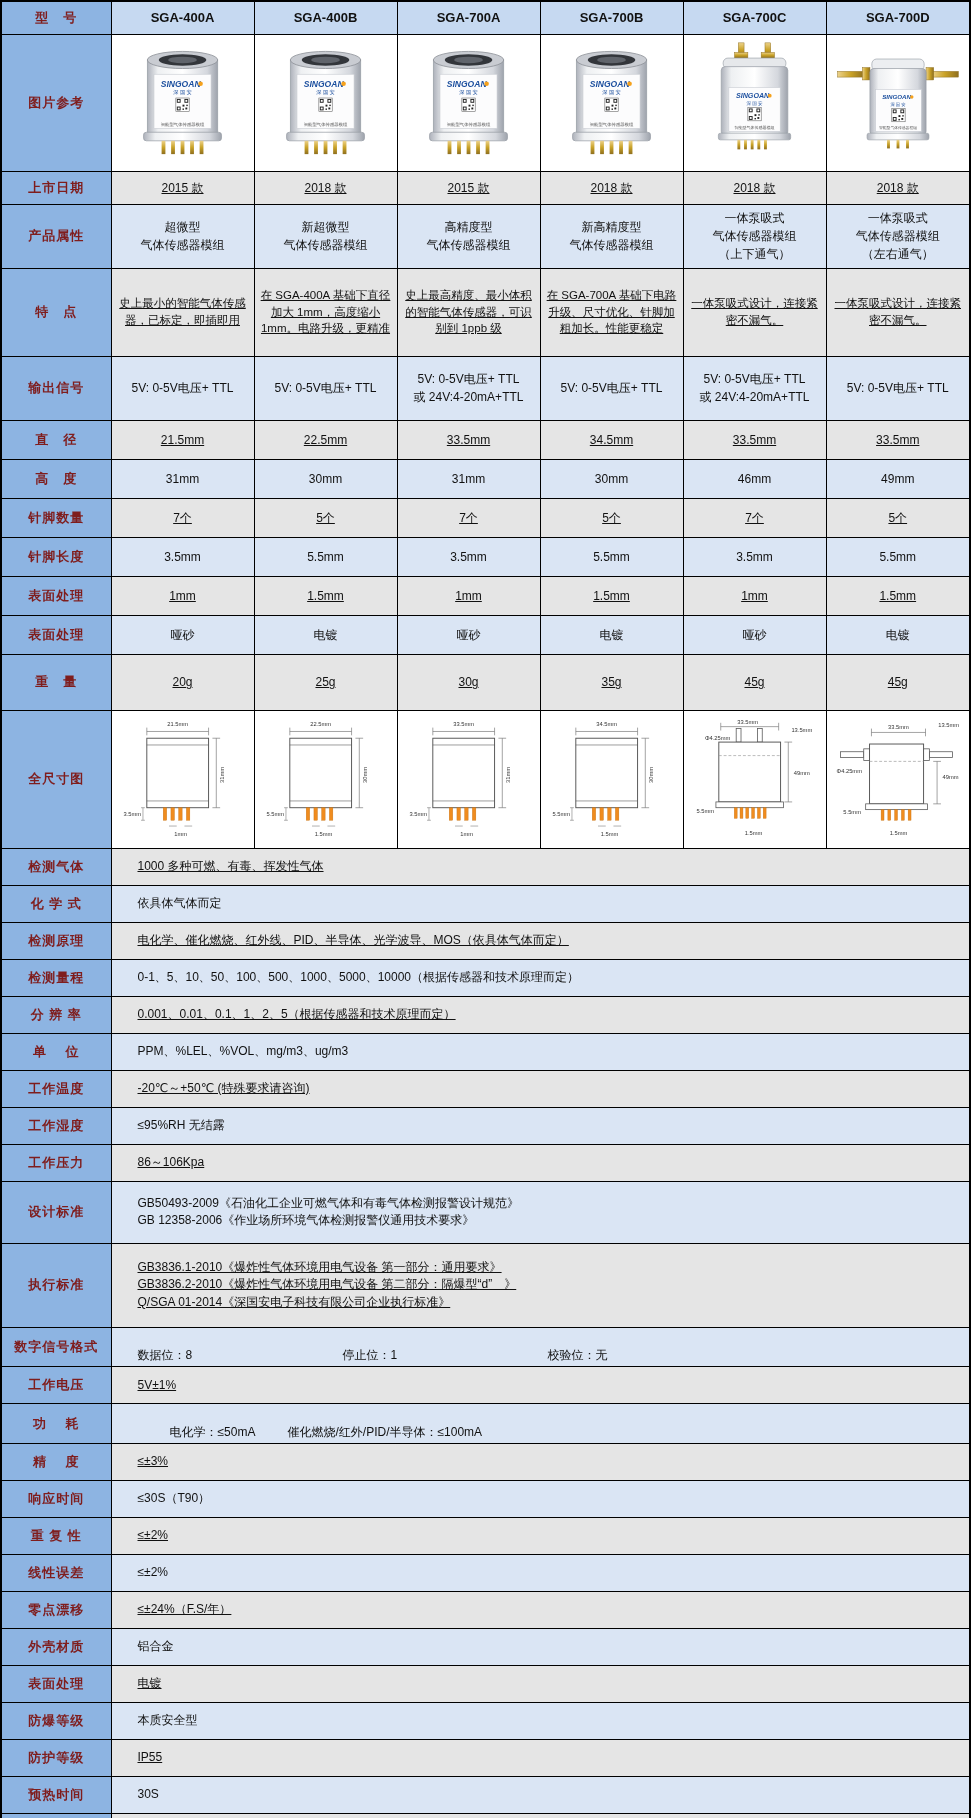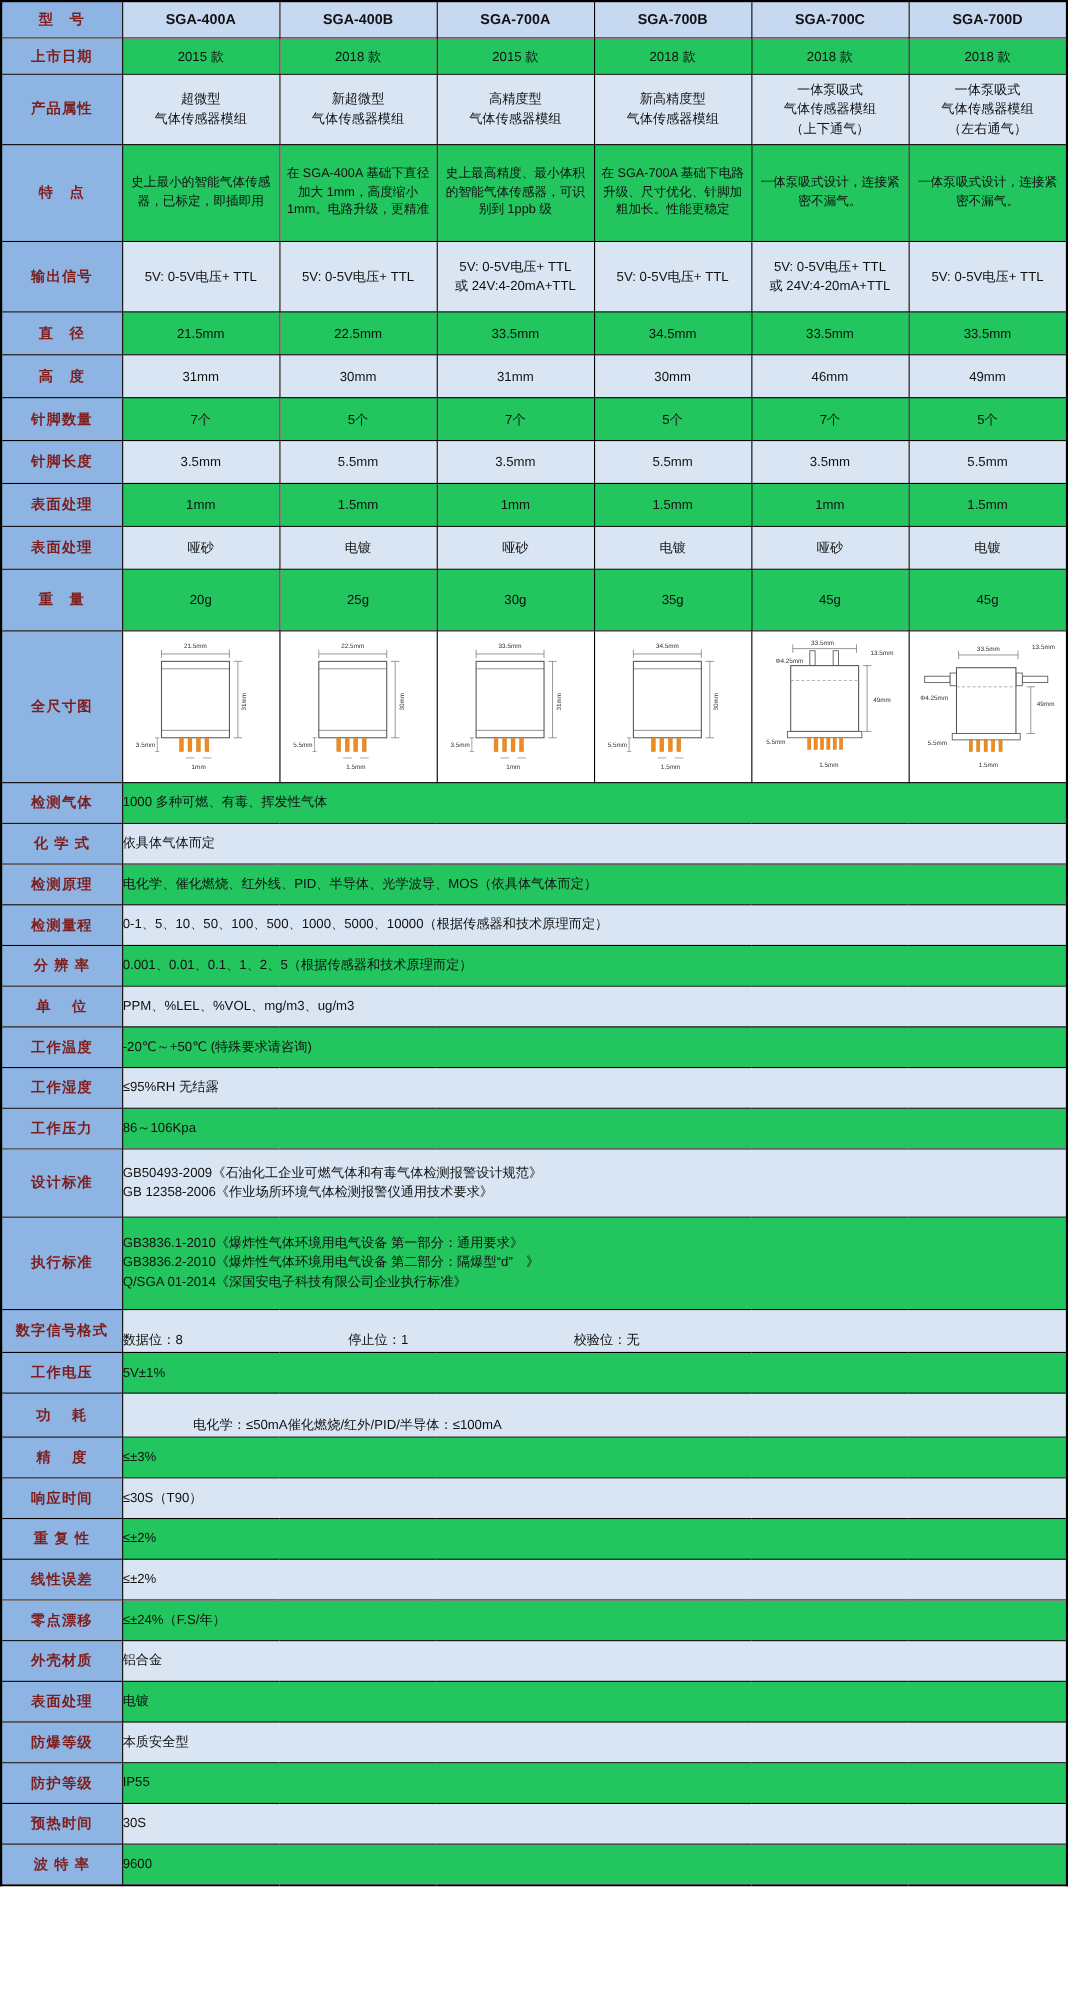--- a/index.html
+++ b/index.html
@@ -5,26 +5,26 @@
   html,body{margin:0;padding:0;background:#fff;color:#111;
     font-family:"Liberation Sans","DejaVu Sans",sans-serif;}
   .page{width:971px;}
   table{border-collapse:collapse;table-layout:fixed;width:971px;border:2px solid #000;}
   td{border:1px solid #000;vertical-align:middle;text-align:center;
      padding:2px 4px;box-sizing:border-box;overflow:hidden;}
   .lbl{background:#8DB4E2;font-weight:bold;font-size:13px;letter-spacing:1px;color:#7f1d1d;}
   .mh{background:#C6D9F1;font-weight:bold;font-size:13px;}
   .v{font-size:12px;line-height:1.5;white-space:pre-line;}
   .feat .v{font-size:11.5px;line-height:1.45;padding:3px 5px;}
-  tr.alt1 td.v, tr.alt1 td.fv{background:#22c55e;}
+  tr.alt1 td.v, tr.alt1 td.fv{background:#e5e5e5;text-decoration:underline;}
   tr.alt0 td.v, tr.alt0 td.fv{background:#DAE5F4;}
   td.img, td.draw{background:#fff;padding:1px;}
-  .fv{font-size:12px;text-align:left;padding-left:0;line-height:1.45;white-space:pre-line;}
+  .fv{font-size:12px;text-align:left;padding-left:26px;line-height:1.45;white-space:pre-line;}
   .segA{display:inline-block;min-width:205px;text-align:left;}
-  .segB{display:inline-block;min-width:150px;text-align:right;}
+  .segB{display:inline-block;min-width:150px;text-align:center;}
   .psvg{width:136px;height:auto;display:block;margin:0 auto;}
   .dsvg{width:138px;height:auto;display:block;margin:0 auto;}
   .dt{font-size:6px;fill:#333;font-family:"Liberation Sans",sans-serif;}
   svg text{font-family:"Liberation Sans",sans-serif;}
 </style>
 </head>
 <body>
 
 <svg width="0" height="0" style="position:absolute" aria-hidden="true">
   <defs>
@@ -161,20 +161,53 @@
   <tr style="height:33px">
     <td class="lbl">型　号</td>
     <td class="mh">SGA-400A</td>
     <td class="mh">SGA-400B</td>
     <td class="mh">SGA-700A</td>
     <td class="mh">SGA-700B</td>
     <td class="mh">SGA-700C</td>
     <td class="mh">SGA-700D</td>
   </tr>
 
+  <tr style="height:137px">
+    <td class="lbl">图片参考</td>
+    <td class="img">
+            <svg class="psvg" viewBox="0 0 143 132">
+              <use href="#sensor-pins"></use>
+            </svg>
+          </td>
+    <td class="img">
+            <svg class="psvg" viewBox="0 0 143 132">
+              <use href="#sensor-pins"></use>
+            </svg>
+          </td>
+    <td class="img">
+            <svg class="psvg" viewBox="0 0 143 132">
+              <use href="#sensor-pins"></use>
+            </svg>
+          </td>
+    <td class="img">
+            <svg class="psvg" viewBox="0 0 143 132">
+              <use href="#sensor-pins"></use>
+            </svg>
+          </td>
+    <td class="img">
+            <svg class="psvg" viewBox="0 0 143 132">
+              <use href="#sensor-ctop"></use>
+            </svg>
+          </td>
+    <td class="img">
+            <svg class="psvg" viewBox="0 0 143 132">
+              <use href="#sensor-cside"></use>
+            </svg>
+          </td>
+  </tr>
 
   <tr class="alt1" style="height:33px">
     <td class="lbl">上市日期</td>
     <td class="v">2015 款</td>
     <td class="v">2018 款</td>
     <td class="v">2015 款</td>
     <td class="v">2018 款</td>
     <td class="v">2018 款</td>
     <td class="v">2018 款</td>
   </tr>

